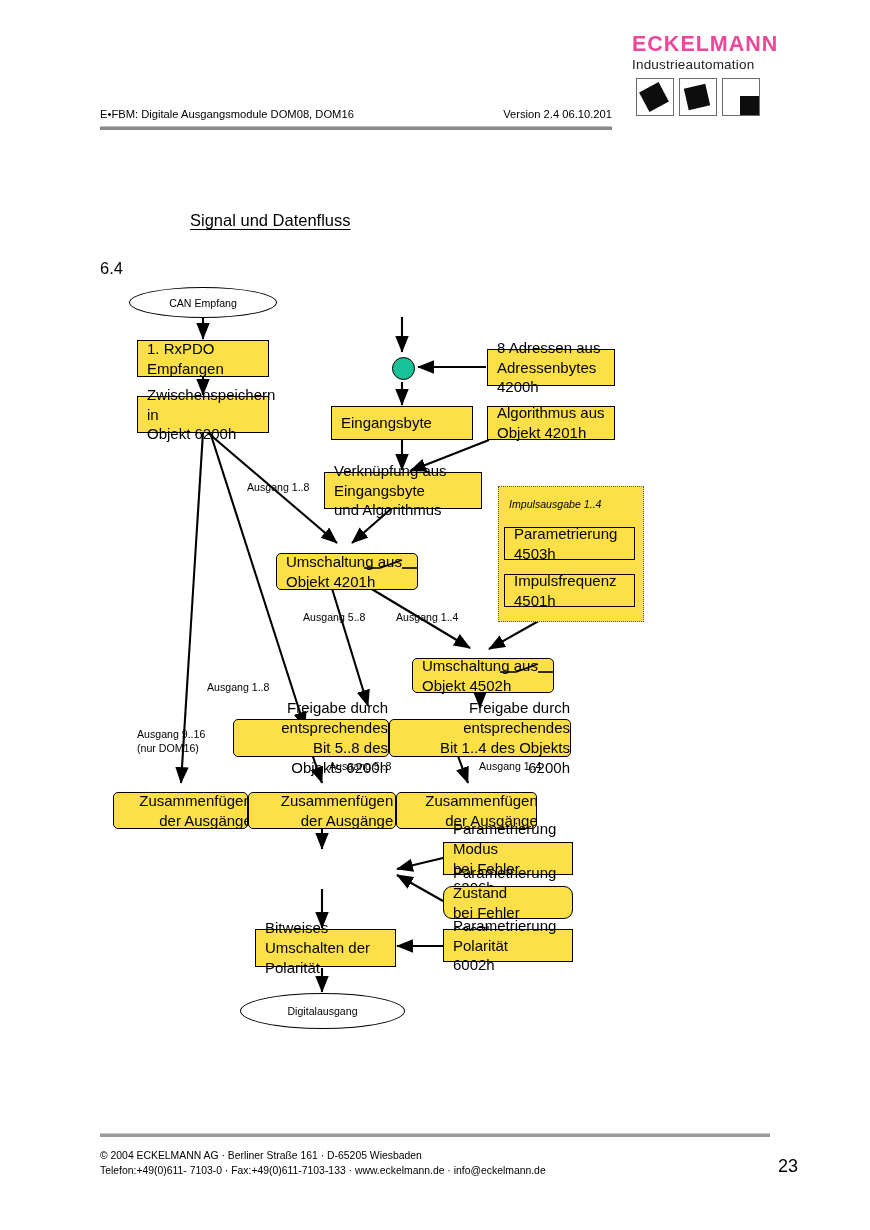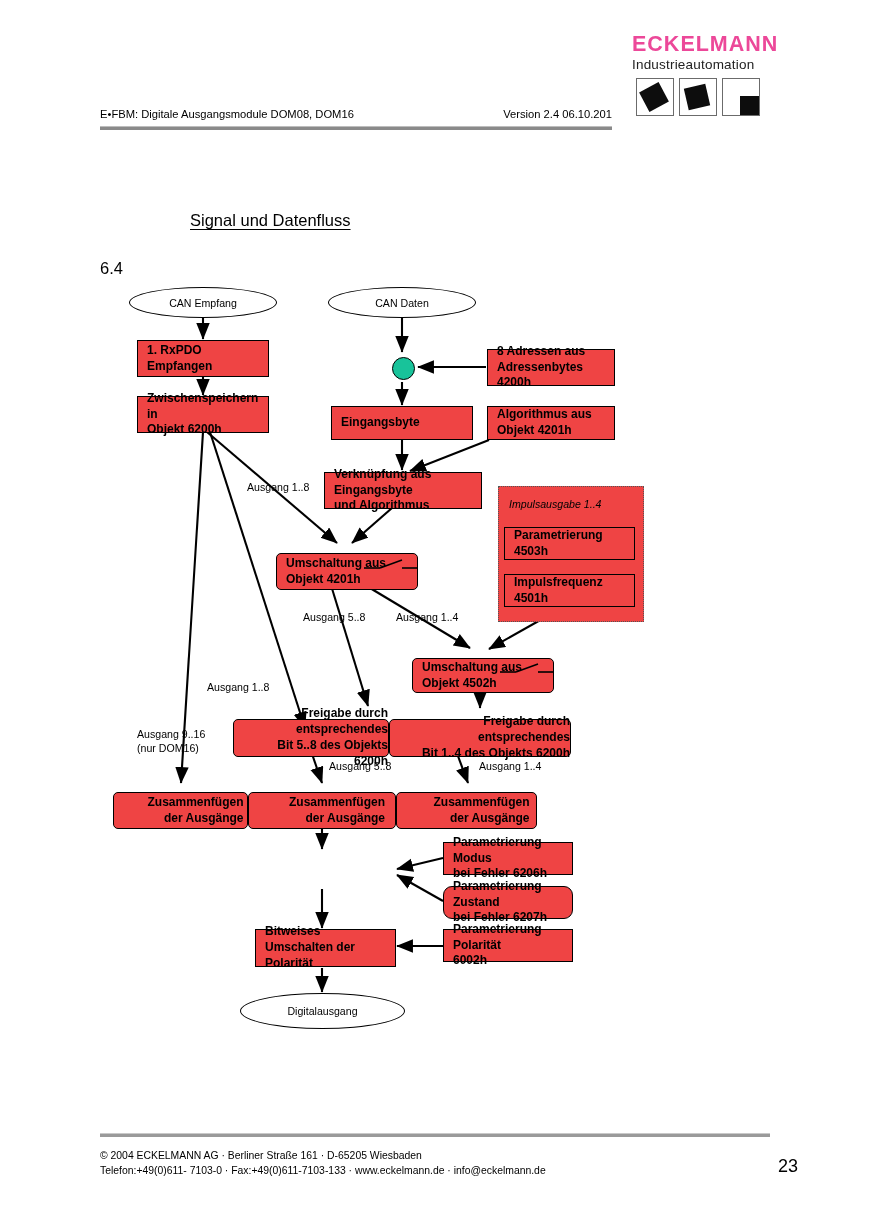--- a/index.html
+++ b/index.html
@@ -37,23 +37,23 @@
   .sec-num{position:absolute;left:100px;top:211px;font-size:16.5px;margin-top:48px;}
   .sec-title{position:absolute;left:190px;top:211px;font-size:16.5px;
     text-decoration:underline;text-underline-offset:3px;white-space:nowrap;}
 
   
   #flow{position:absolute;left:0;top:0;width:870px;height:1230px;}
 
   .nodelayer{position:absolute;left:0;top:0;width:870px;height:1230px;}
   .nd{
     position:absolute;box-sizing:border-box;
-    border:1.3px solid #000;background:#ef4444;
-    font-size:12px;line-height:1.32;
-    display:flex;flex-direction:column;justify-content:center;font-weight:bold;
+    border:1.3px solid #000;background:#fde047;
+    font-size:15px;line-height:1.32;
+    display:flex;flex-direction:column;justify-content:center;
   }
   .nd.pad{padding:0 9px;}
   .nd.ctr{align-items:center;text-align:right;padding-left:30px;}
   .nd.rnd{border-radius:5px;margin-top:8px;}
   .nd.dash{border:1.1px dotted #555;}
   .ell{
     position:absolute;box-sizing:border-box;border:1.3px solid #000;
     background:#fff;border-radius:50%;font-size:10.6px;
     display:flex;align-items:center;justify-content:center;text-align:center;
   }
@@ -150,21 +150,20 @@
       <path d="M443,946 L397,946"></path>
 
       <path d="M322,968 L322,992"></path>
     </g>
   </svg>
 
   <div class="nodelayer">
 
     <div class="ell" style="left:129px;top:287px;width:148px;height:31px;">CAN Empfang</div>
 
-    <div class="ell" style="left:328px;top:287px;width:148px;height:31px;">CAN Daten</div>
 
     <div class="nd pad" style="left:137px;top:340px;width:132px;height:37px;">1. RxPDO Empfangen</div>
 
     <div class="nd pad" style="left:137px;top:396px;width:132px;height:37px;white-space:pre-line;">Zwischenspeichern in
 Objekt 6200h</div>
 
     <div class="dot" style="left:392px;top:357px;width:21px;height:21px;"></div>
 
     <div class="nd pad" style="left:487px;top:349px;width:128px;height:37px;white-space:pre-line;">8 Adressen aus
 Adressenbytes 4200h</div>

